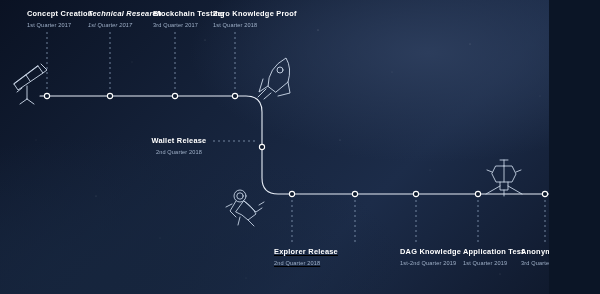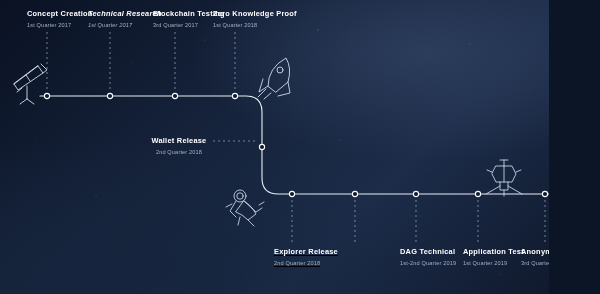--- a/index.html
+++ b/index.html
@@ -177,21 +177,21 @@
     <span class="m-date">2nd Quarter 2018</span>
   </div>
 
   <div class="label-group" style="left:274px; top:247px;text-decoration:underline;">
     <span class="m-title">Explorer Release</span>
     <span class="m-date">2nd Quarter 2018</span>
   </div>
 
 
   <div class="label-group" style="left:400px; top:247px;">
-    <span class="m-title">DAG Technical</span>
+    <span class="m-title">DAG Knowledge</span>
     <span class="m-date">1st-2nd Quarter 2019</span>
   </div>
 
   <div class="label-group" style="left:463px; top:247px;">
     <span class="m-title">Application Test</span>
     <span class="m-date">1st Quarter 2019</span>
   </div>
 
   <div class="label-group" style="left:521px; top:247px;">
     <span class="m-title">Anonymous Browser ETC</span>

